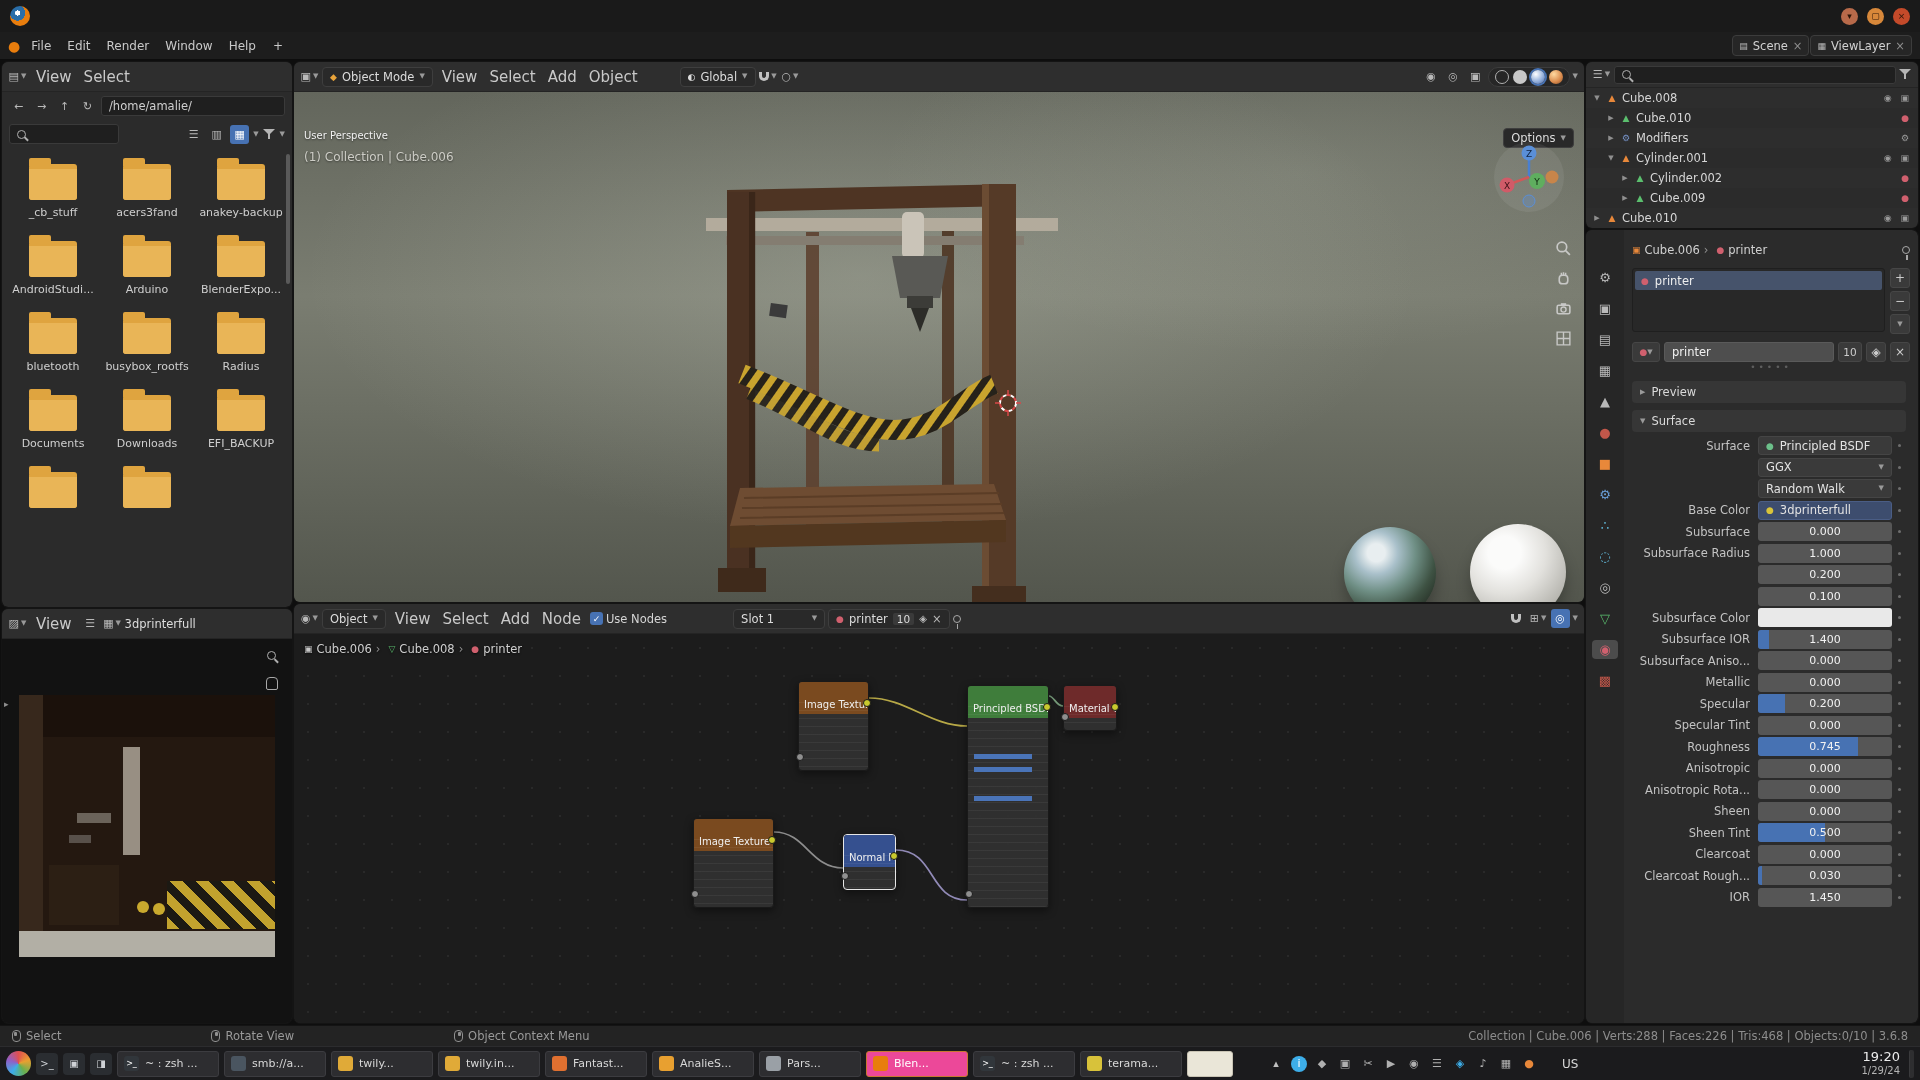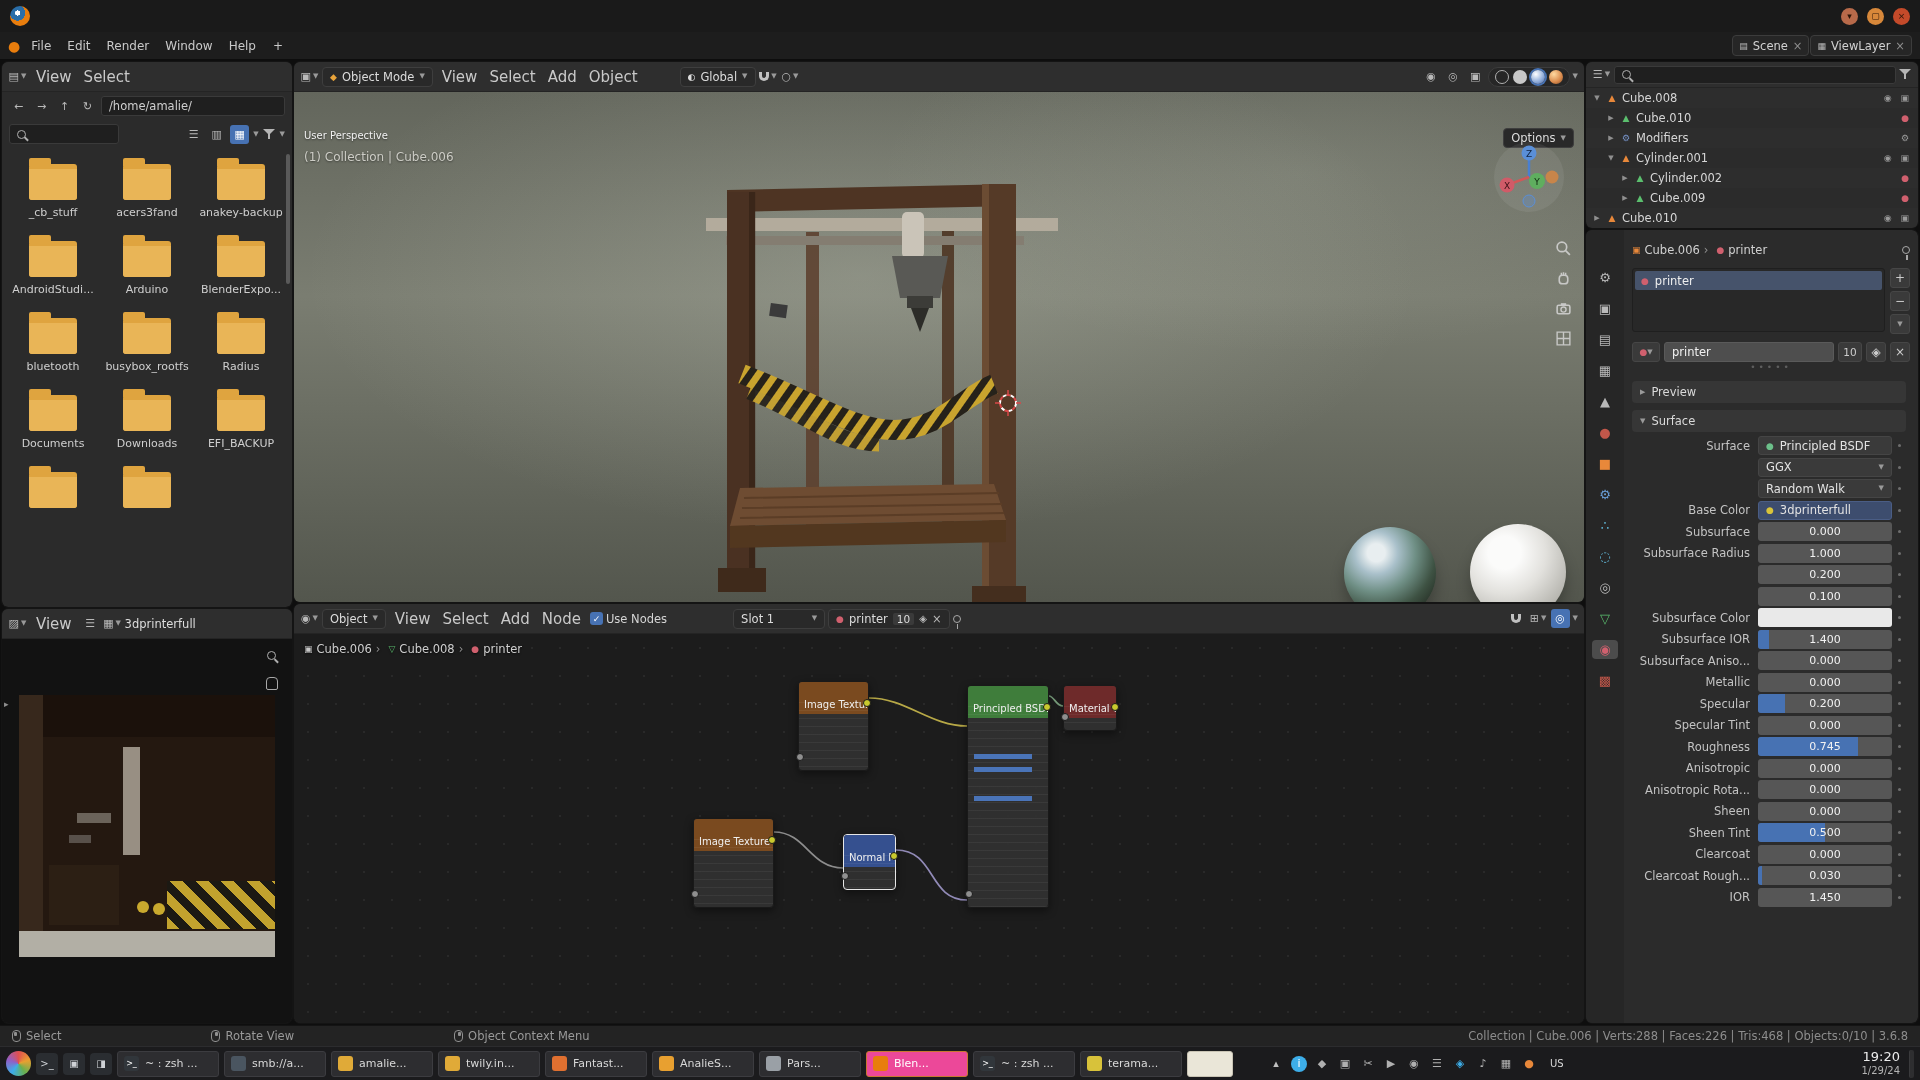--- a/index.html
+++ b/index.html
@@ -840,21 +840,21 @@
   <div class="task">
         <span class="task-ico" style="background: rgb(49, 54, 59);">&gt;_</span>
         <span class="task-label">~ : zsh ...</span>
       </div>
       <div class="task">
         <span class="task-ico" style="background: rgb(74, 85, 96);"></span>
         <span class="task-label">smb://a...</span>
       </div>
       <div class="task">
         <span class="task-ico" style="background: rgb(224, 170, 56);"></span>
-        <span class="task-label">amalie...</span>
+        <span class="task-label">twily...</span>
       </div>
       <div class="task">
         <span class="task-ico" style="background: rgb(224, 170, 56);"></span>
         <span class="task-label">twily.in...</span>
       </div>
       <div class="task">
         <span class="task-ico" style="background: rgb(224, 112, 48);"></span>
         <span class="task-label">Fantast...</span>
       </div>
       <div class="task">
@@ -887,19 +887,19 @@
       <span class="tray" style="color: rgb(176, 176, 176);">▣</span>
       <span class="tray" style="color: rgb(176, 176, 176);">✂</span>
       <span class="tray" style="color: rgb(176, 176, 176);">▶</span>
       <span class="tray" style="color: rgb(176, 176, 176);">◉</span>
       <span class="tray" style="color: rgb(176, 176, 176);">☰</span>
       <span class="tray" style="color: rgb(61, 174, 233);">◈</span>
       <span class="tray" style="color: rgb(176, 176, 176);">♪</span>
       <span class="tray" style="color: rgb(176, 176, 176);">▦</span>
       <span class="tray" style="color: rgb(232, 136, 58);">●</span>
     </div>
-  <span style="margin-left:8px;font-size:10px;color:#d8d8d8">US</span>
+  <span style="margin-left:20px;font-size:12px;color:#d8d8d8">US</span>
   <div class="clock">
     <div class="t">19:20</div>
     <div class="d">1/29/24</div>
   </div>
   <div class="showdesk"></div>
 </div>
 
 </body></html>

